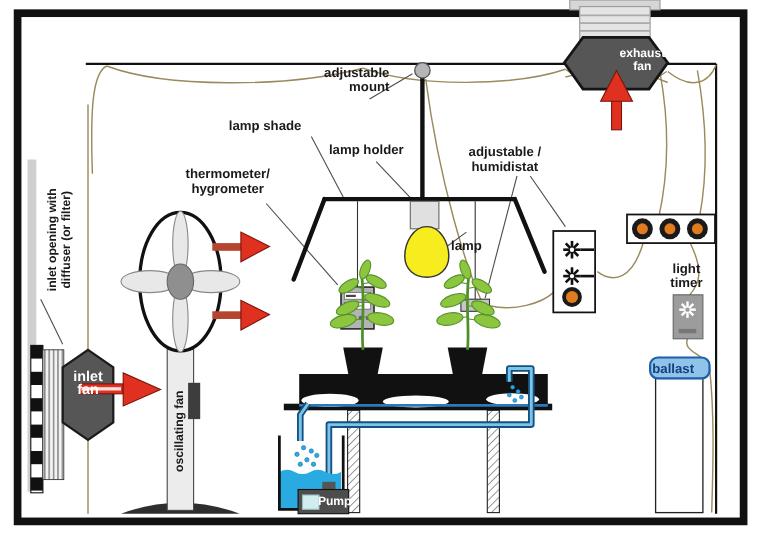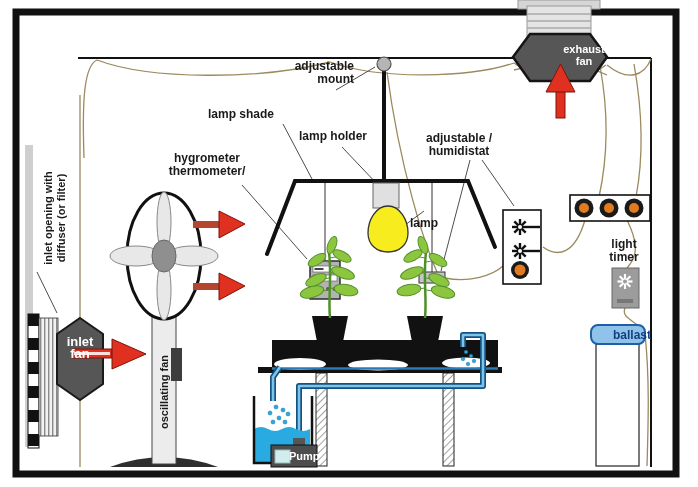--- a/index.html
+++ b/index.html
@@ -280,39 +280,39 @@
   <span>adjustable</span>
   <span>mount</span>
 </div>
 <div class="lbl" style="left:193px;top:108px;width:96px;">
   <span>lamp shade</span>
 </div>
 <div class="lbl" style="left:283px;top:130px;width:100px;">
   <span>lamp holder</span>
 </div>
 <div class="lbl" style="left:152px;top:152px;width:110px;">
+  <span>thermometer/</span>
   <span>hygrometer</span>
-  <span>thermometer/</span>
 </div>
 <div class="lbl" style="left:404px;top:193px;width:40px;margin-top:24px;">
   <span>lamp</span>
 </div>
 <div class="lbl" style="left:407px;top:132px;width:104px;">
   <span>adjustable /</span>
   <span>humidistat</span>
 </div>
 <div class="lbl white" style="left:536px;top:43px;width:96px;line-height:12px;font-size:11px;">
   <span>exhaust</span>
   <span>fan</span>
 </div>
 <div class="lbl" style="left:594px;top:238px;width:60px;">
   <span>light</span>
   <span>timer</span>
 </div>
-<div class="lbl ballast" style="left:592px;top:329px;width:40px;padding-left:20px;">
+<div class="lbl ballast" style="left:592px;top:329px;width:40px;">
   <span>ballast</span>
 </div>
 <div class="lbl white" style="left:52px;top:336px;width:56px;line-height:12px;font-size:13px;">
   <span>inlet</span>
   <span>fan</span>
 </div>
 <div class="lbl rot" style="left:164px;top:392px;font-size:11px;">
   <span>oscillating fan</span>
 </div>
 <div class="lbl rot" style="left:55px;top:218px;font-size:11px;line-height:13px;">

